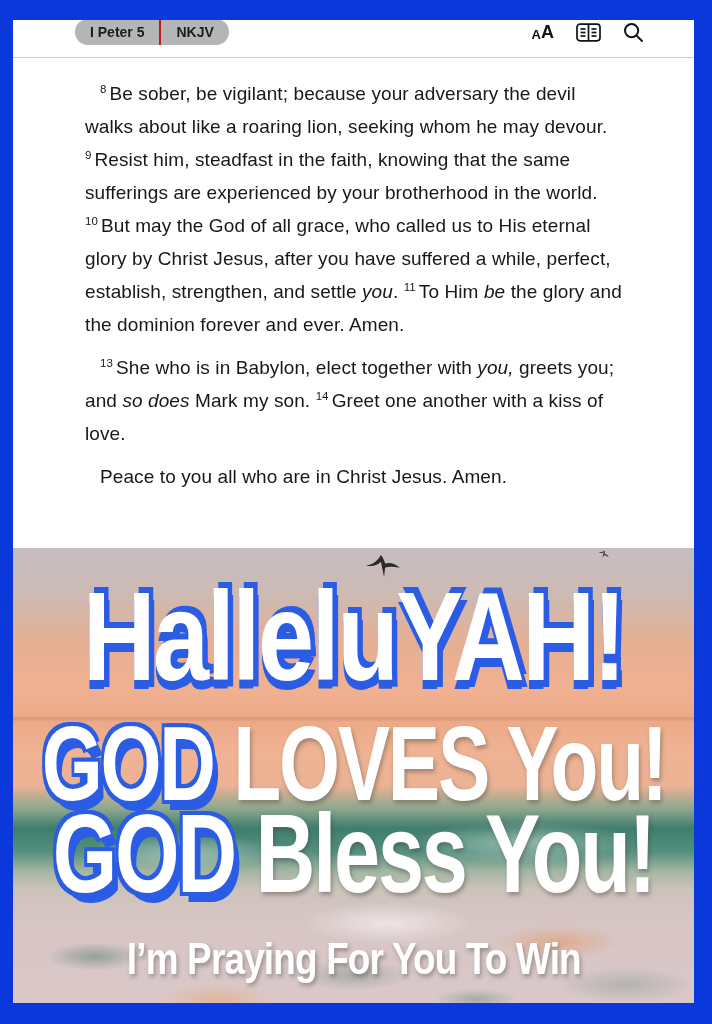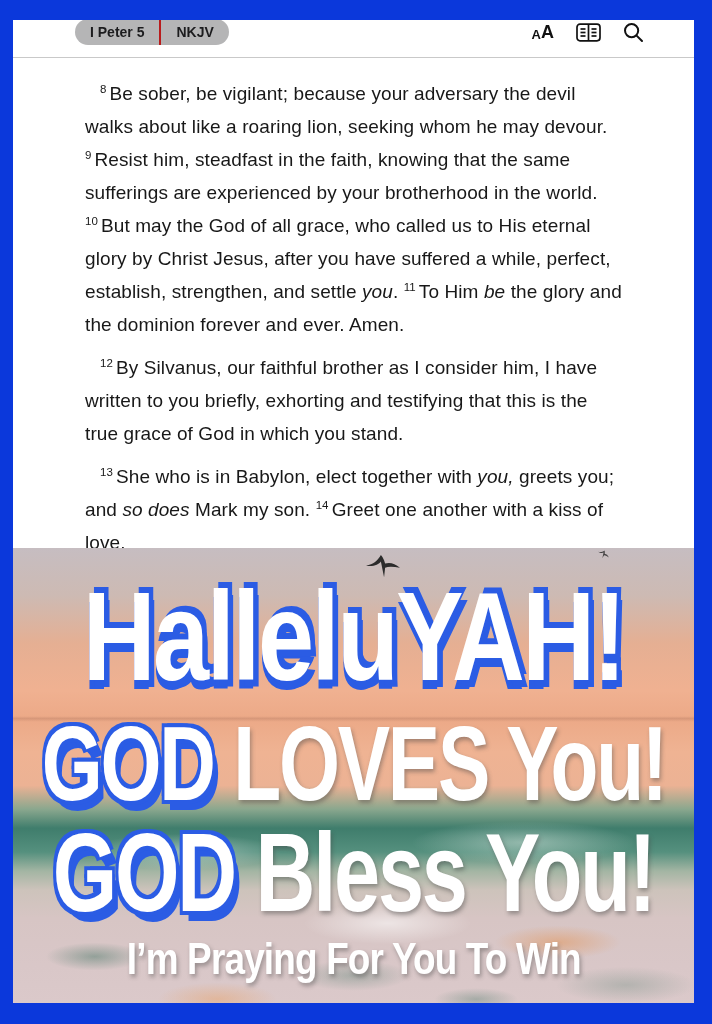--- a/index.html
+++ b/index.html
@@ -74,21 +74,21 @@
   .bird2{left:584px;top:2px;width:13px;transform:rotate(24deg);opacity:.85;}
   .img-line{
     position:absolute;left:0;right:0;display:flex;justify-content:center;
     font-weight:700;line-height:1;color:#fff;pointer-events:none;
   }
   .stretch{white-space:nowrap;display:inline-block;transform:scaleX(var(--sx));letter-spacing:-3px;}
   .l1{top:26px;font-size:126px;}
   .l1 .stretch{--sx:.80;}
   .l2{top:162px;font-size:106px;}
   .l2 .stretch{--sx:.74;}
-  .l3{top:269px;font-size:112px;}
+  .l3{top:250px;font-size:112px;}
   .l3 .stretch{--sx:.74;}
   .l4{top:388px;font-size:45px;}
   .l4 .stretch{--sx:.82;letter-spacing:-1px;}
   .blue-shadow{
     text-shadow:.055em .055em 0 #2b5ce4, .045em -.045em 0 #2b5ce4, 0 .07em 0 #2b5ce4;
   }
   .blue-outline{
     text-shadow:.035em .035em 0 #2b5ce4, -.035em .035em 0 #2b5ce4,
                .035em -.035em 0 #2b5ce4, -.035em -.035em 0 #2b5ce4,
                .07em .09em 0 #2b5ce4;
@@ -126,21 +126,20 @@
         <svg width="21" height="21" viewBox="0 0 21 21" fill="none" stroke="#111" stroke-width="2" stroke-linecap="round">
           <circle cx="8.6" cy="8.6" r="6.6"></circle>
           <line x1="13.6" y1="13.6" x2="19" y2="19"></line>
         </svg>
       </div>
     </div>
   </div>
 
   <div class="scripture" id="scripture">
       <p><sup>8</sup>Be sober, be vigilant; because your adversary the devil walks about like a roaring lion, seeking whom he may devour. <sup>9</sup>Resist him, steadfast in the faith, knowing that the same sufferings are experienced by your brotherhood in the world. <sup>10</sup>But may the God of all grace, who called us to His eternal glory by Christ Jesus, after you have suffered a while, perfect, establish, strengthen, and settle <i>you</i>. <sup>11</sup>To Him <i>be</i> the glory and the dominion forever and ever. Amen.</p>
-      <p><sup>12</sup>By Silvanus, our faithful brother as I consider him, I have written to you briefly, exhorting and testifying that this is the true grace of God in which you stand.</p>
       <p><sup>13</sup>She who is in Babylon, elect together with <i>you,</i> greets you; and <i>so does</i> Mark my son. <sup>14</sup>Greet one another with a kiss of love.</p>
       <p>Peace to you all who are in Christ Jesus. Amen.</p>
     </div>
 
   <div class="meme">
     <svg class="bird bird1" viewBox="0 0 34 24">
       <path fill="currentColor" d="M15 1 C12 6 8 10 1 11 C8 12 13 10 15 7 L16 12 L18 22 L19 13 Q23 11 33 13 Q26 7 19 9 L18 6 Q17 3 15 1 Z"></path>
     </svg>
     <svg class="bird bird2" viewBox="0 0 34 24">
       <path fill="currentColor" d="M15 1 C12 6 8 10 1 11 C8 12 13 10 15 7 L16 12 L18 22 L19 13 Q23 11 33 13 Q26 7 19 9 L18 6 Q17 3 15 1 Z"></path>

